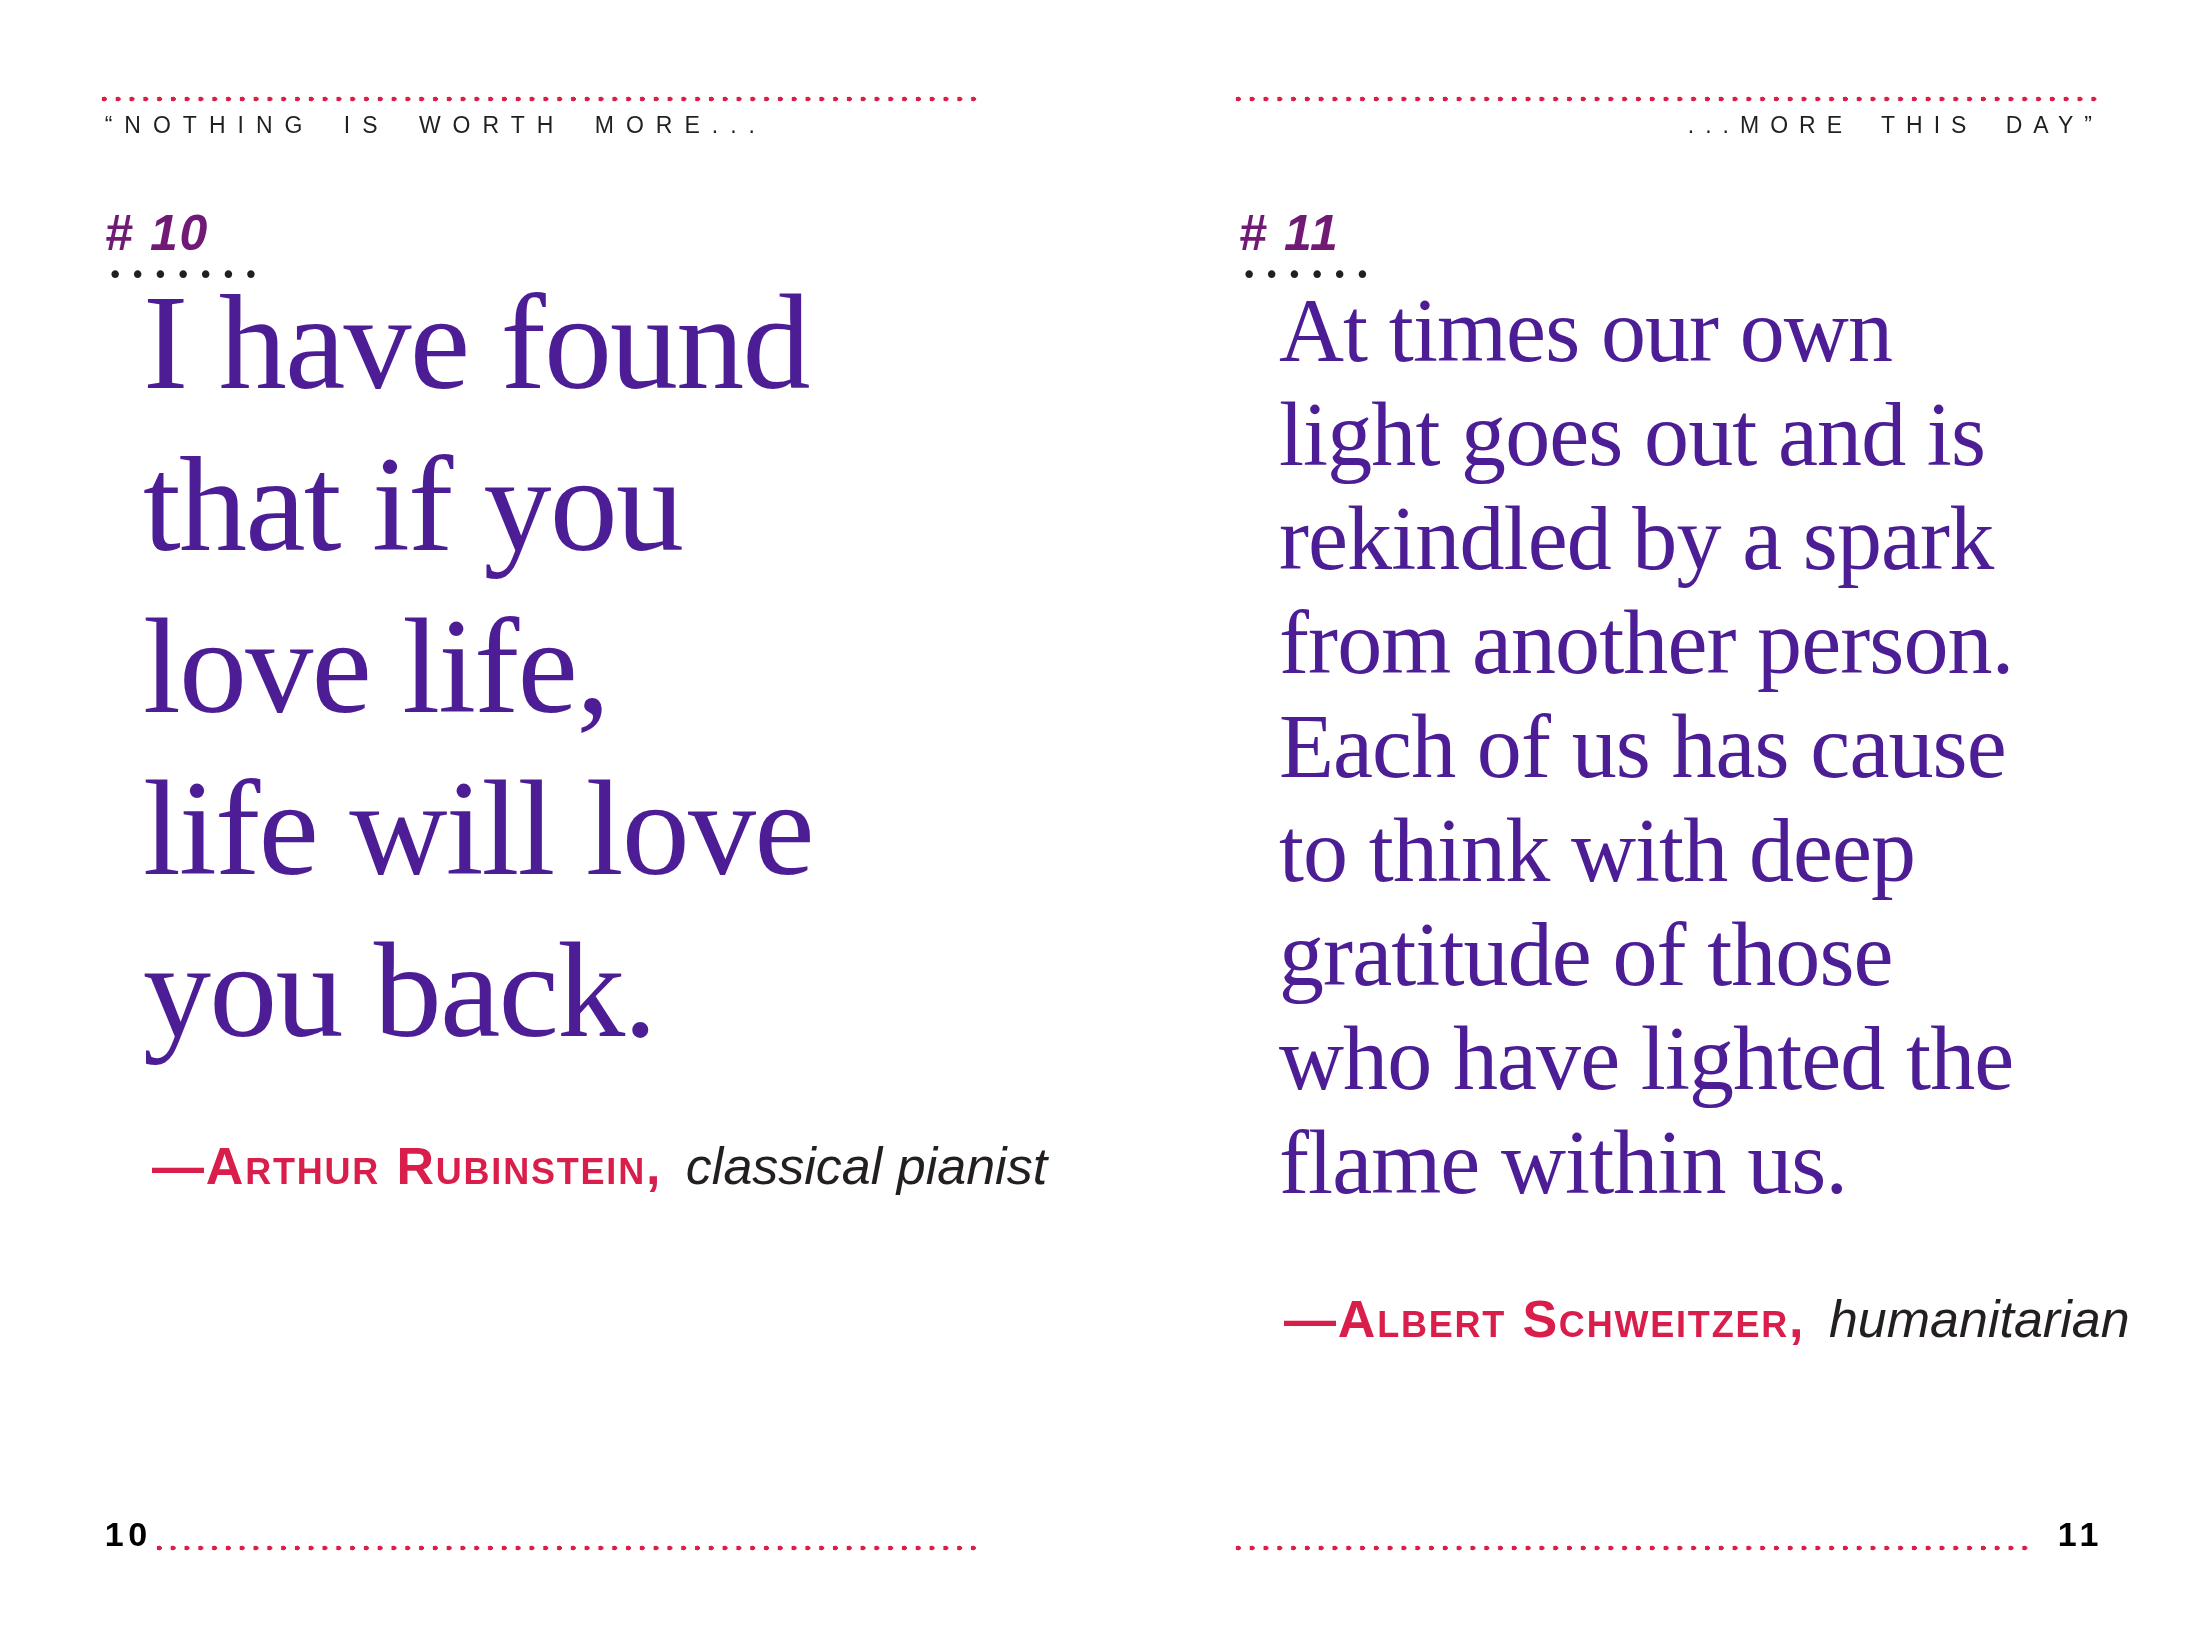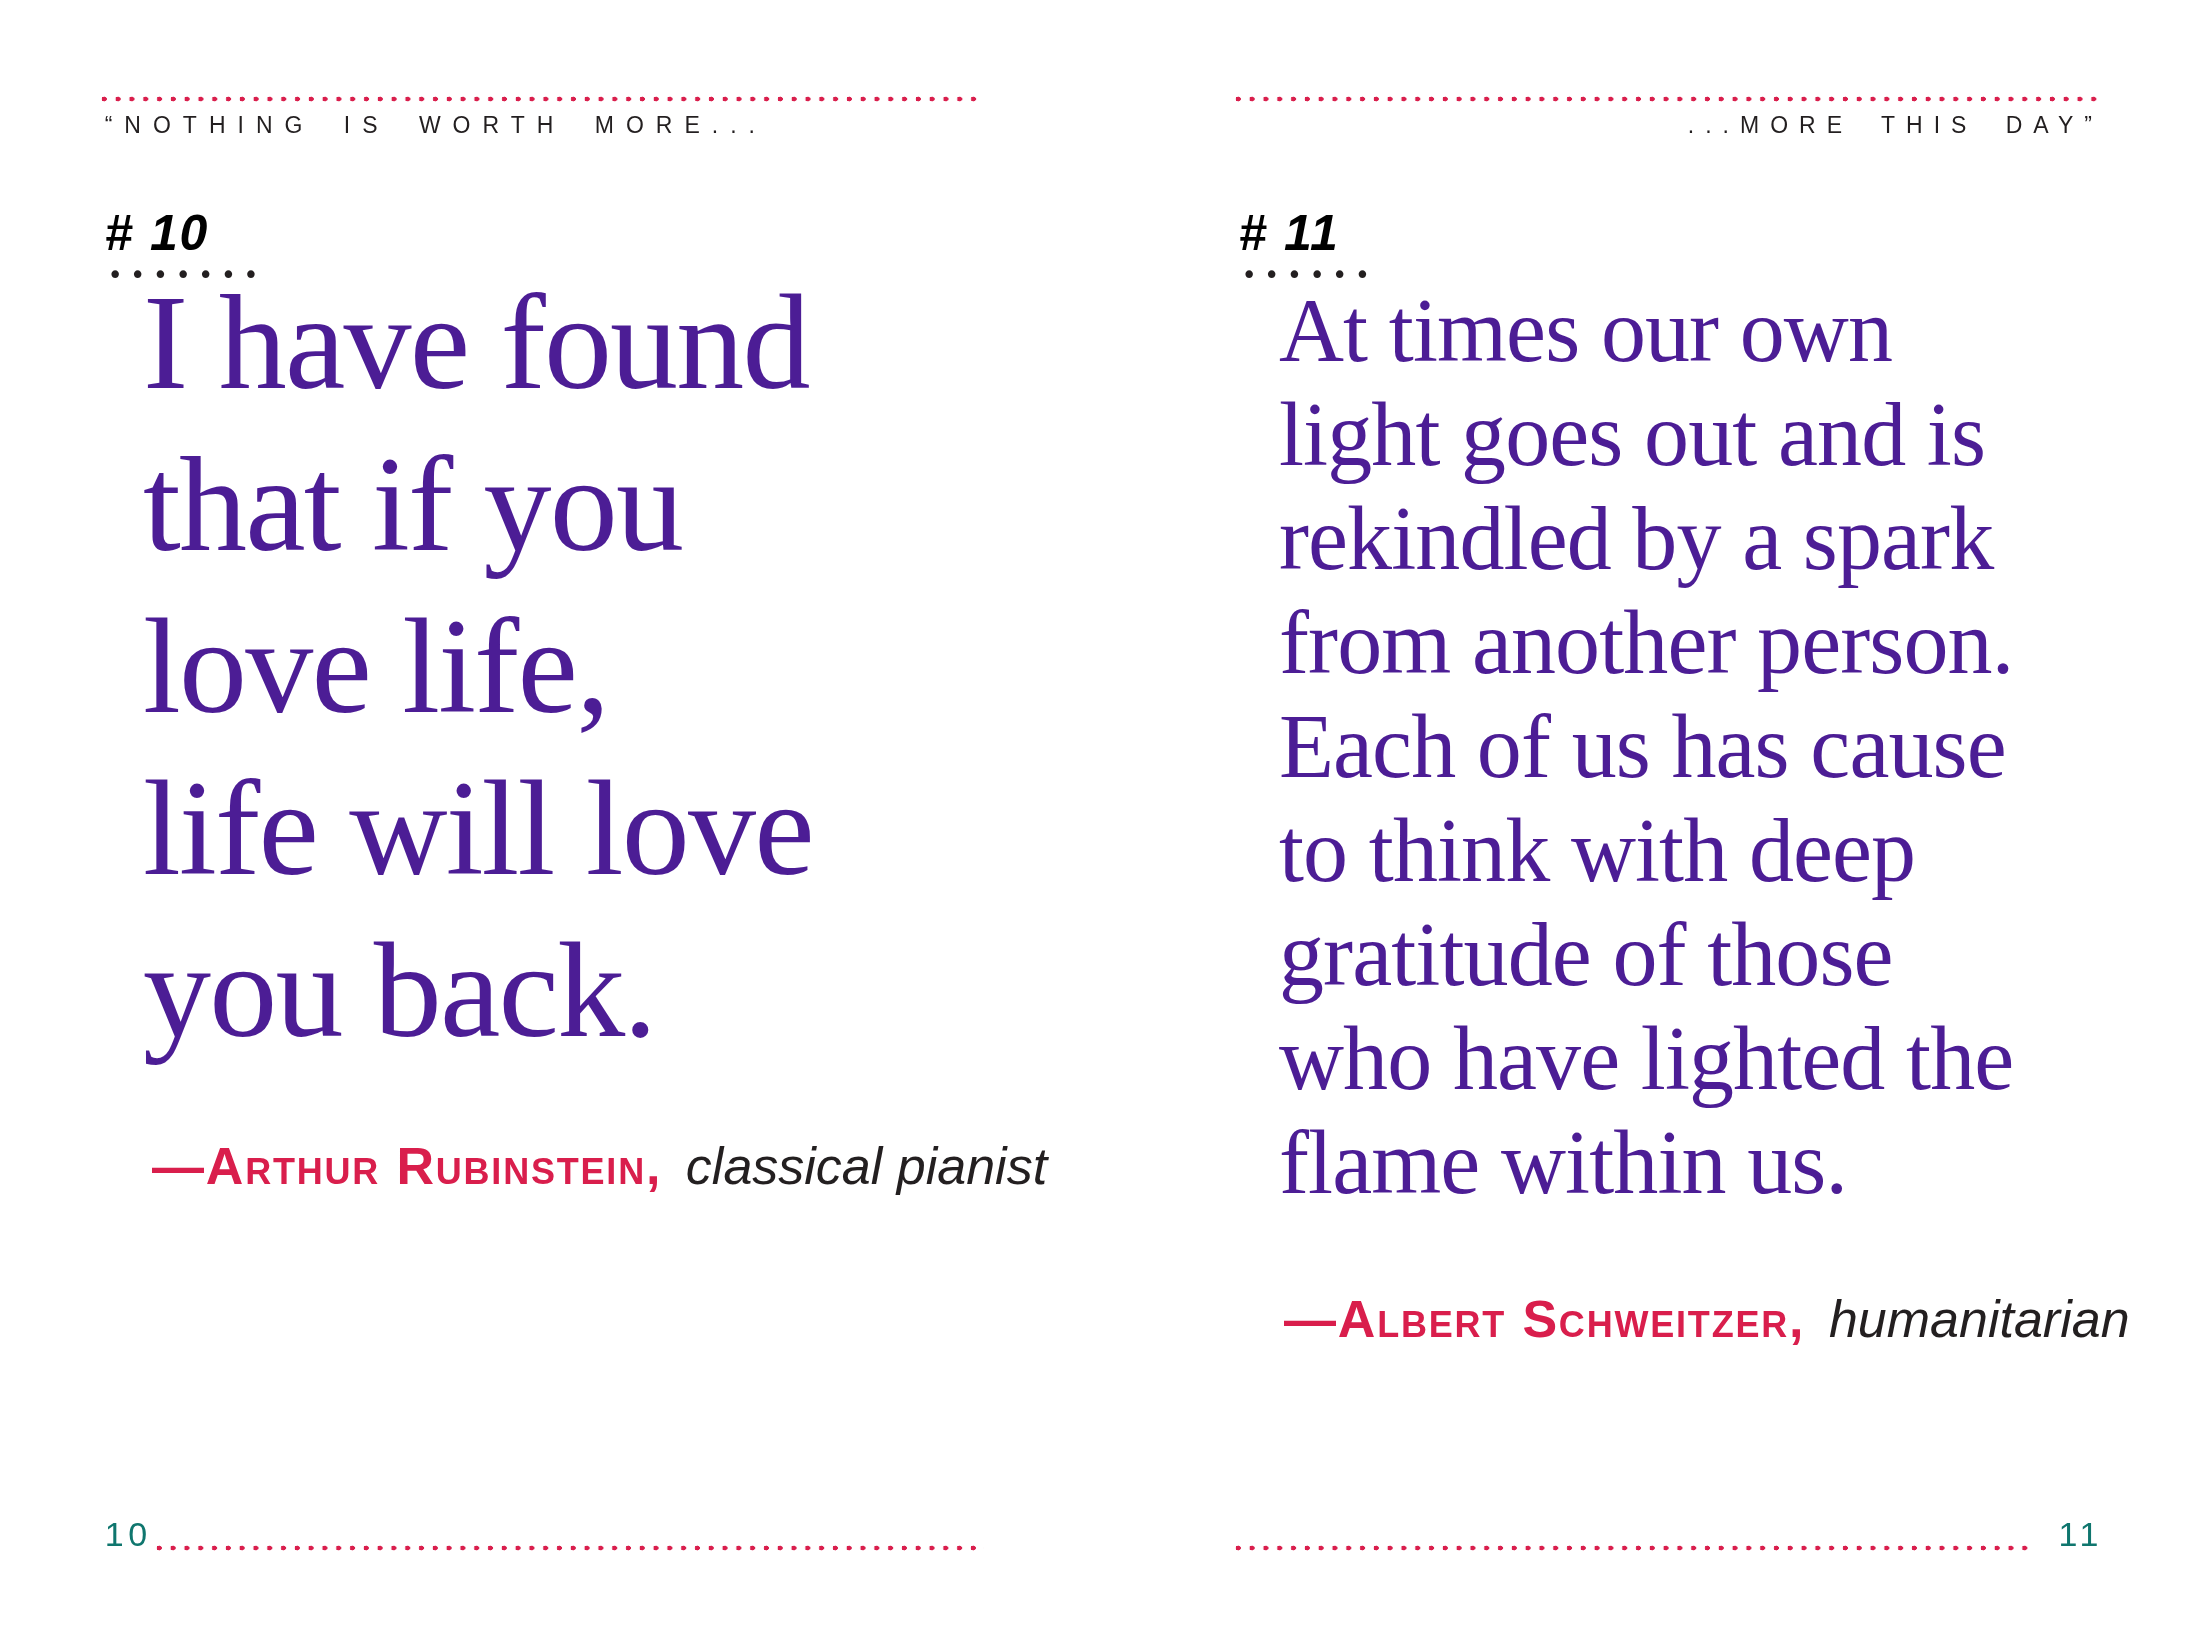--- a/index.html
+++ b/index.html
@@ -36,21 +36,21 @@
   .page-left  .running-head { left: 3.7px; }
   .page-right .running-head { right: 0; letter-spacing: 11px; }
 
   .quote-number {
     position: absolute; top: 204px; left: 3.7px;
   }
   .quote-number .num {
     display: block;
     font-style: italic; font-weight: bold;
     font-size: 50px; letter-spacing: 1.8px;
-    color: #000000;
+    color: #701a75;
   }
   .quote-number .num-dots {
     display: block; margin-top: 3.7px; margin-left: 2.8px;
     font-size: 26px; letter-spacing: 7.3px; line-height: 18.4px;
     color: #231f20; font-family: "DejaVu Sans", sans-serif;
   }
 
   .quote {
     position: absolute; margin: 0;
     font-family: "Liberation Serif", serif;
@@ -79,22 +79,22 @@
     color: #d91e4c; font-weight: bold;
     font-variant: small-caps; letter-spacing: 1.8px;
   }
   .attribution .attr-role {
     color: #231f20; font-style: italic; font-weight: 500;
     letter-spacing: 0px; margin-left: 9.2px;
   }
 
   .folio {
     position: absolute; top: 1515px;
-    font-size: 34px; font-weight: 400;
-    letter-spacing: 4.6px; color: #0f766e;
+    font-size: 34px; font-weight: 700;
+    letter-spacing: 4.6px; color: #000000;
   }
   .page-left  .folio { left: 3.7px; }
   .page-right .folio { right: 0; }
 </style>
 </head>
 <body>
 
 <section class="page page-left">
   <div class="dotrule head-rule"></div>
   <div class="running-head">“NOTHING IS WORTH MORE...</div>

